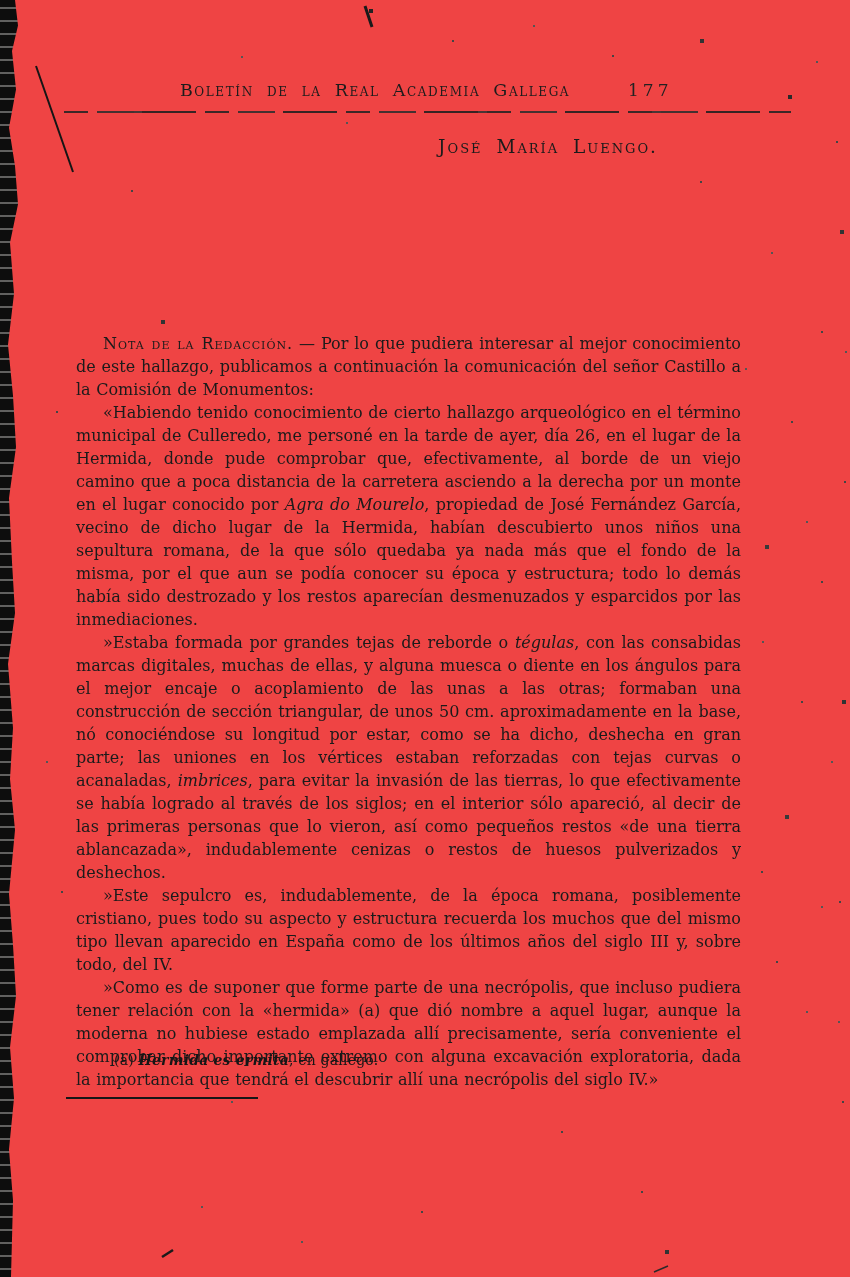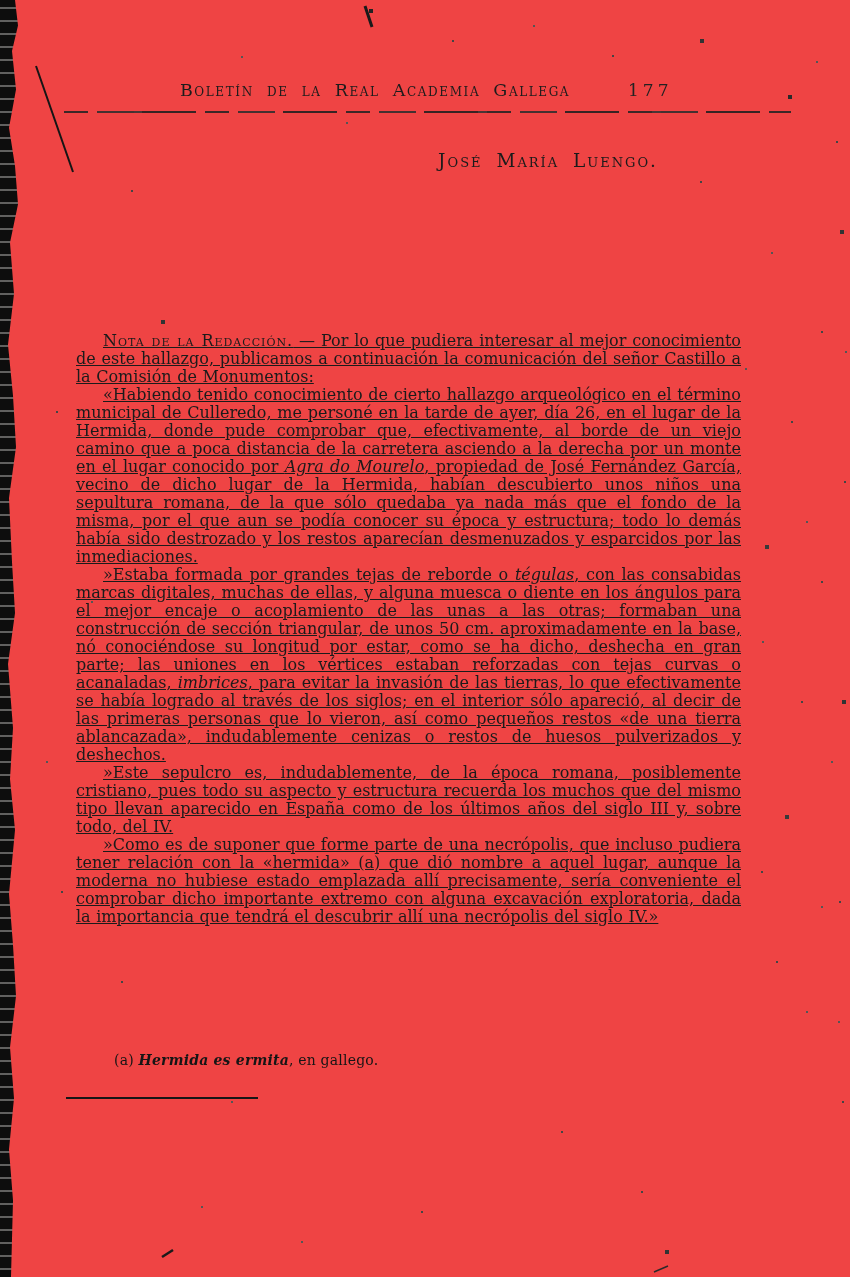--- a/index.html
+++ b/index.html
@@ -43,30 +43,30 @@
   }
   
   .article{
     position:absolute;top:130px;left:76px;width:640px;
     font-size:20px;line-height:27px;
     text-align:justify;word-spacing:1.5px;letter-spacing:.2px;
   }
   .article p{margin:0;}
   .article p.indent{text-indent:30px;}
   .signature{
-    margin-top:17px;
+    margin-top:3px;
     text-align:right;padding-right:58px;
     font-variant:small-caps;font-size:18.5px;letter-spacing:2px;
     word-spacing:6px;
   }
   
   .note{
     position:absolute;top:332px;left:76px;width:665px;
-    font-size:16px;line-height:18px;
-    text-align:justify;word-spacing:.5px;text-decoration:underline;
+    font-size:16px;line-height:23px;
+    text-align:justify;word-spacing:.5px;
   }
   .note p{margin:0;text-indent:27px;}
   
   .footnote-rule{
     position:absolute;top:1097px;left:66px;width:192px;height:2px;
     background:#161616;
   }
   .footnote{
     position:absolute;top:1052px;left:114px;width:500px;
     font-size:14px;letter-spacing:.2px;color:#151515;

